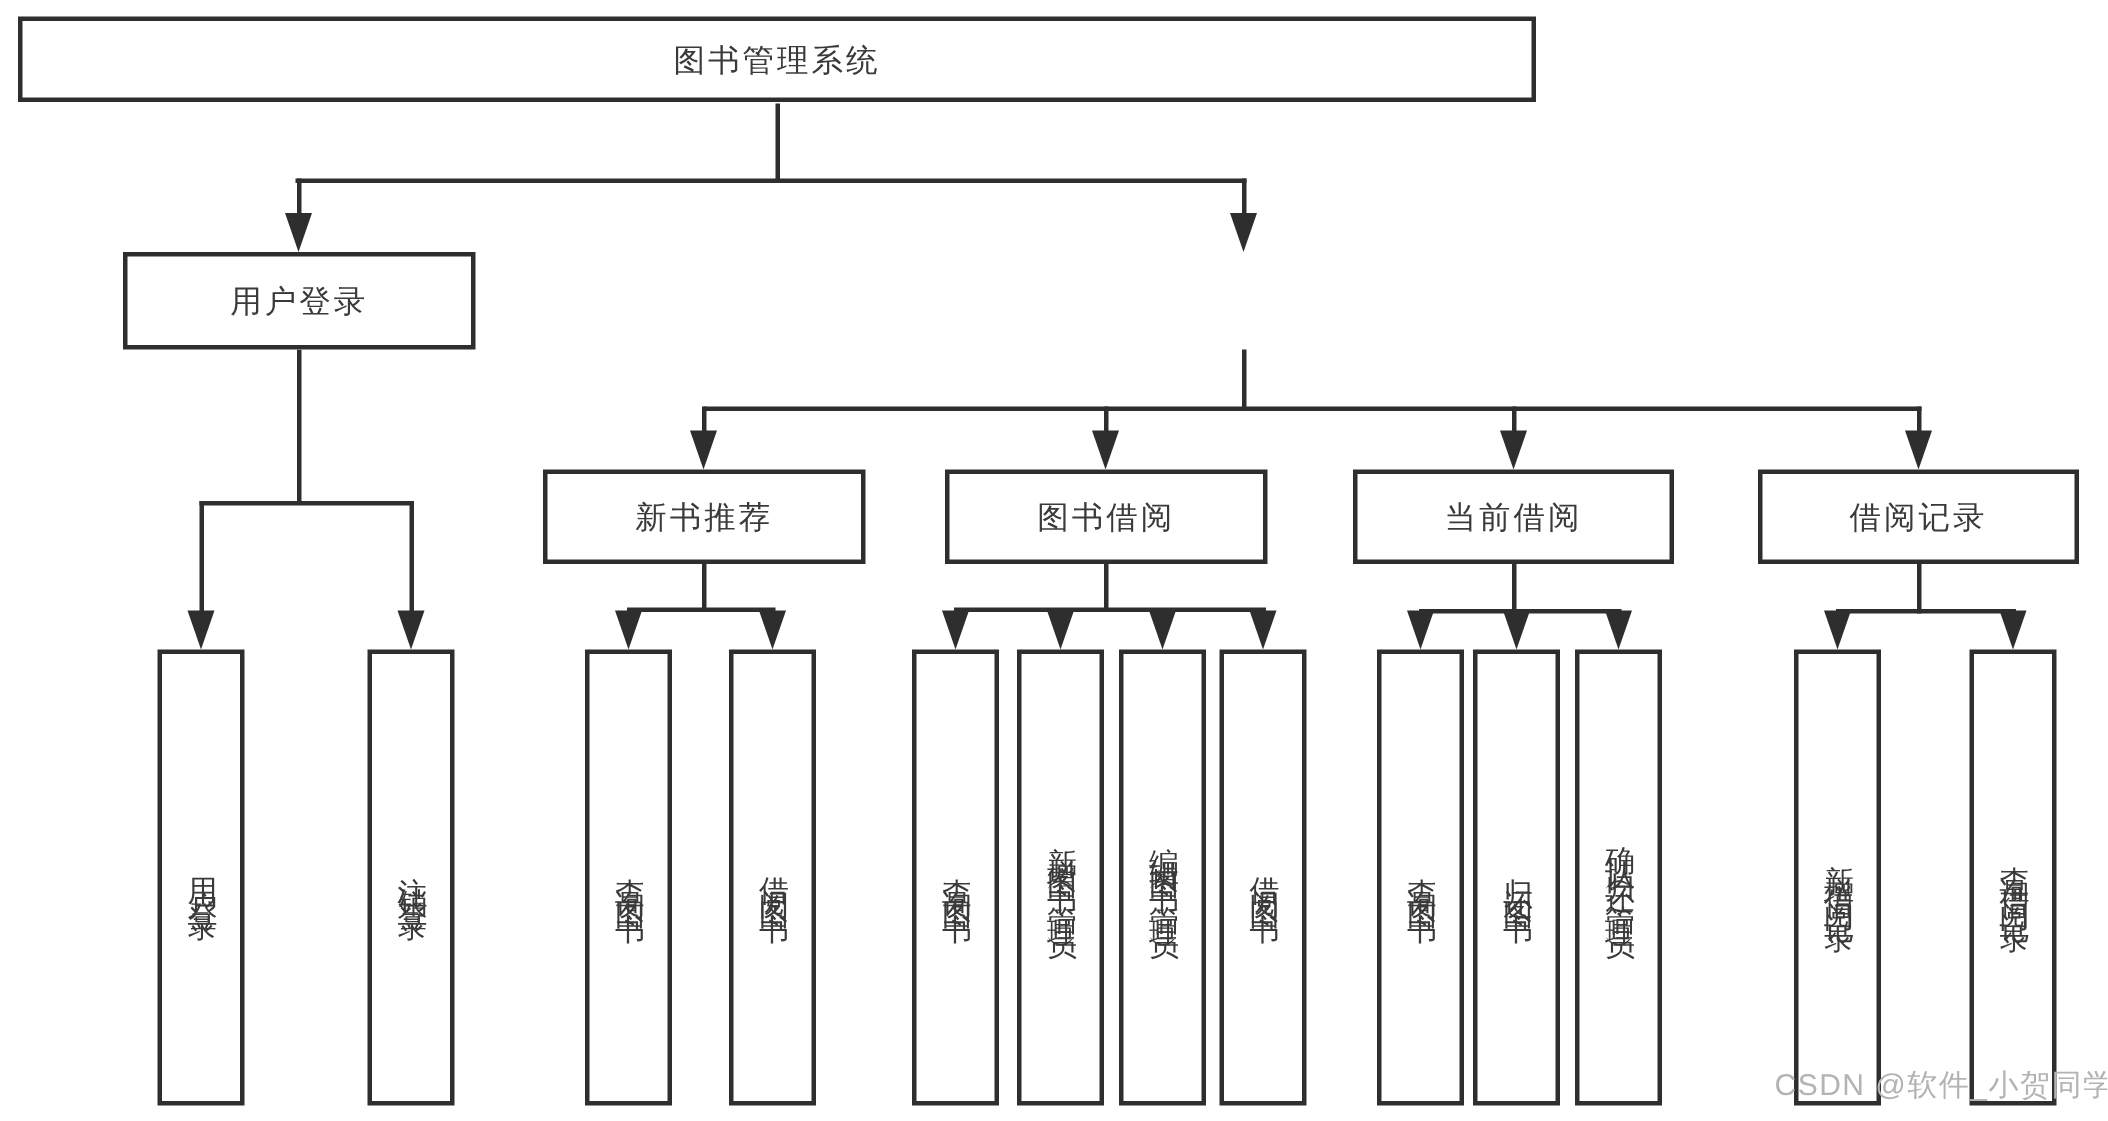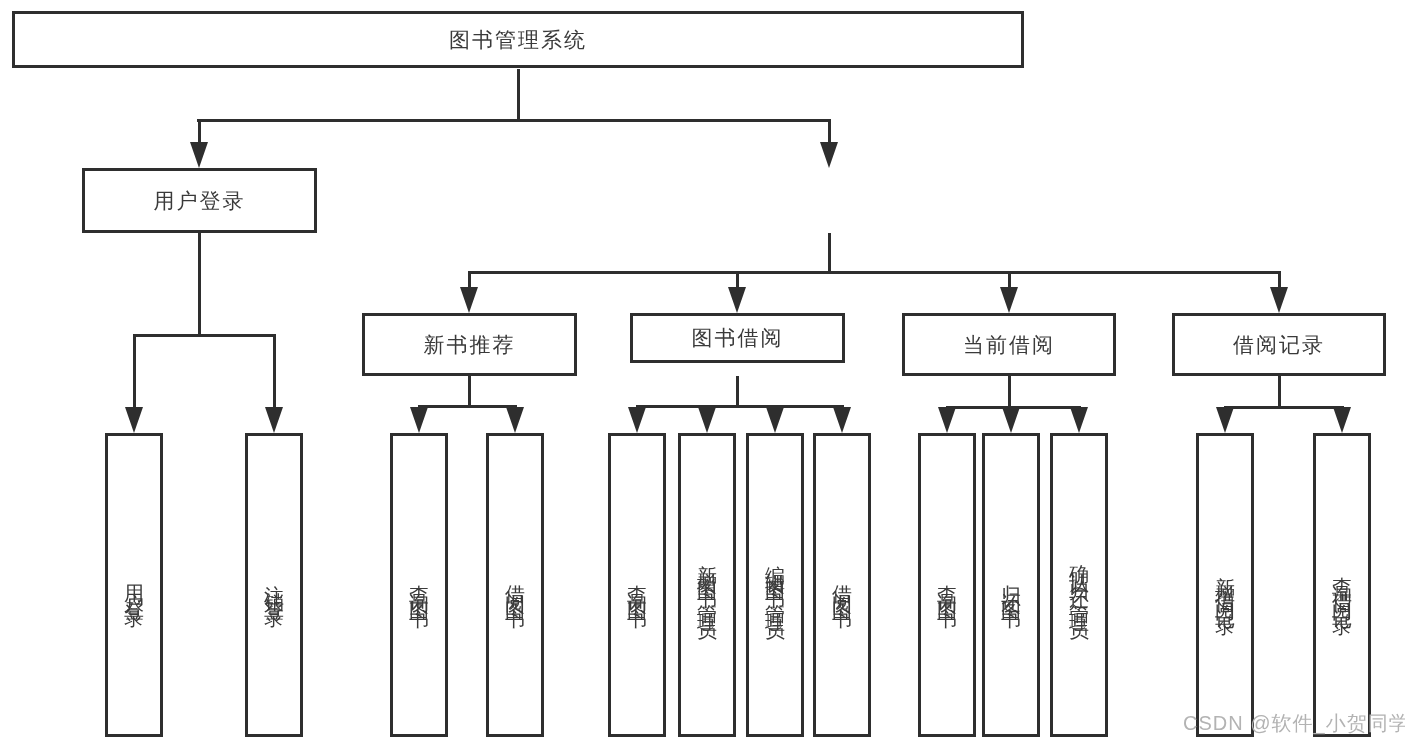--- a/index.html
+++ b/index.html
@@ -89,21 +89,21 @@
   <div class="vline" style="left:736px; top:271px; height:18px;"></div>
   <div class="arrow" style="left:728px; top:287px;"></div>
   <div class="vline" style="left:1008px; top:271px; height:18px;"></div>
   <div class="arrow" style="left:1000px; top:287px;"></div>
   <div class="vline" style="left:1278px; top:271px; height:18px;"></div>
   <div class="arrow" style="left:1270px; top:287px;"></div>
 
   <div class="node" style="left:362px; top:313px; width:215px; height:63px;">
     <span>新书推荐</span>
   </div>
-  <div class="node" style="left:630px; top:313px; width:215px; height:50px;">
+  <div class="node" style="left:630px; top:313px; width:215px; height:63px;">
     <span>图书借阅</span>
   </div>
   <div class="node" style="left:902px; top:313px; width:214px; height:63px;justify-content:center;">
     <span>当前借阅</span>
   </div>
   <div class="node" style="left:1172px; top:313px; width:214px; height:63px;">
     <span>借阅记录</span>
   </div>
 
   <div class="vline" style="left:468px; top:376px; height:32px;"></div>

